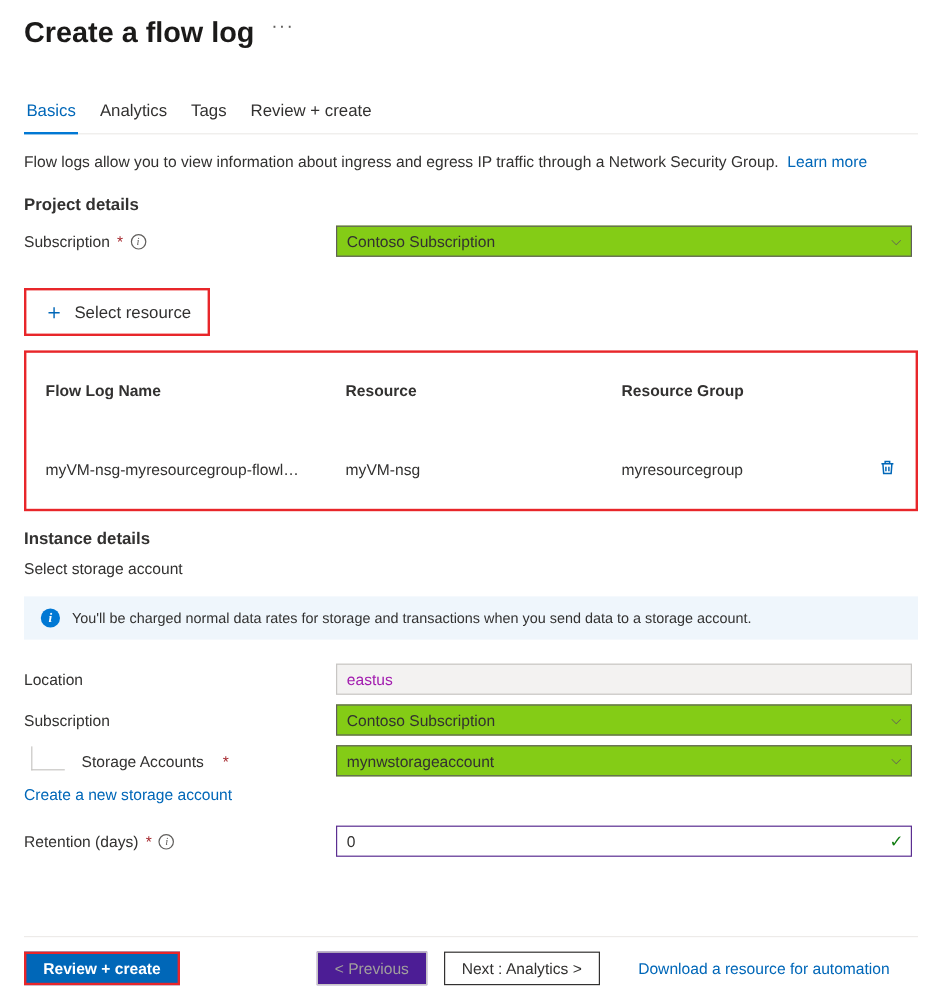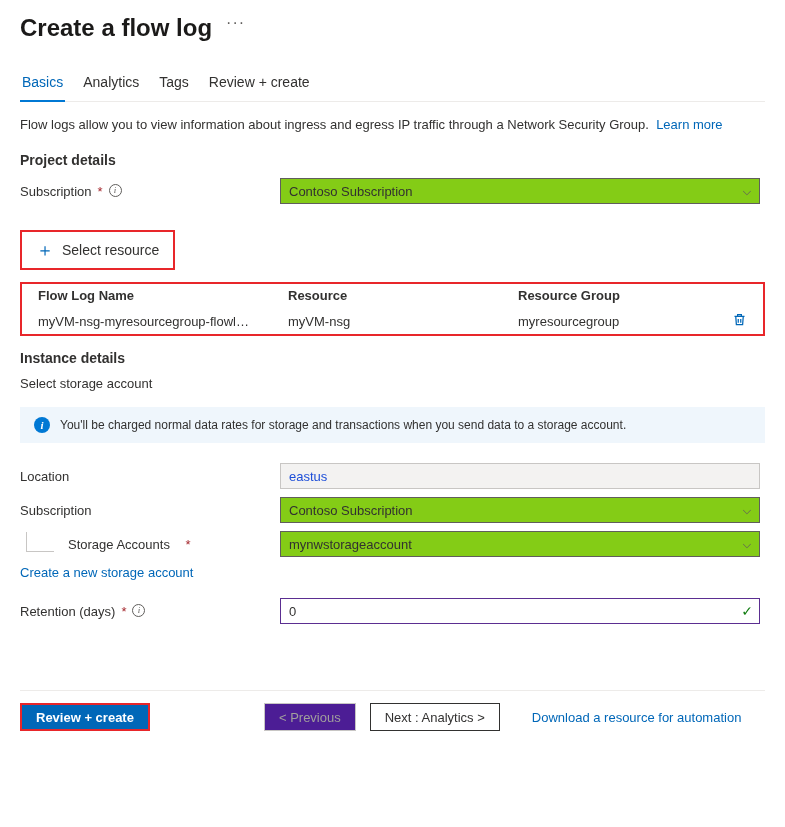--- a/index.html
+++ b/index.html
@@ -5,50 +5,50 @@
   * { box-sizing: border-box; }
   body {
     margin: 0;
     font-family: "Segoe UI", -apple-system, sans-serif;
     font-size: 13px;
     color: #323130;
     background: #fff;
     width: 785px;
   }
   .page { padding: 14px 20px 20px 20px; }
-  .title-row { display: flex; align-items: flex-start; gap: 14px; margin-bottom: 26px; }
+  .title-row { display: flex; align-items: flex-start; gap: 14px; margin-bottom: 36px; }
   .page-title { font-size: 24px; font-weight: 600; color: #1b1a19; }
   .dots { font-size: 16px; color: #605e5c; cursor: pointer; letter-spacing: 1px; }
   .tabs { display: flex; gap: 16px; border-bottom: 1px solid #edebe9; margin-bottom: 14px; }
   .tab { padding: 6px 2px 10px 2px; cursor: pointer; color: #323130; font-size: 14px; }
   .tab.active { color: #0067b8; border-bottom: 2px solid #0078d4; margin-bottom: -1px; font-weight: 400; }
   .desc { margin-bottom: 18px; line-height: 18px; }
   .link { color: #0067b8; cursor: pointer; }
   .section-h { font-weight: 600; font-size: 14px; margin: 6px 0 10px 0; }
   .row { display: flex; align-items: center; margin-bottom: 8px; }
-  .row .label { width: 260px; display: flex; gap: 6px; }
+  .row .label { width: 260px; display: flex; align-items: center; gap: 6px; }
   .req { color: #a4262c; }
   .info-icon { display:inline-flex; width:13px; height:13px; border:1px solid #605e5c; border-radius:50%; align-items:center; justify-content:center; font-size:9px; color:#605e5c; font-style: italic; font-family: Georgia, serif;}
   .dropdown {
     flex: 1; max-width: 480px;
     border: 1px solid #605e5c; height: 26px;
     display: flex; align-items: center; justify-content: space-between;
     padding: 0 8px; background: #84cc16; cursor: pointer;
   }
-  .dropdown.disabled { background: #f3f2f1; color: #1d4ed8; border-color: #c8c6c4; cursor: default;}
+  .dropdown.disabled { background: #f3f2f1; color: #a21caf; border-color: #c8c6c4; cursor: default;}
   .chev { font-size: 11px; color: #605e5c; }
   .select-resource {
     border: 2px solid #e8262a;
     display: inline-flex; align-items: center; gap: 8px;
     padding: 10px 14px; margin: 18px 0 12px 0; cursor: pointer;
     font-size: 14px;
   }
   .plus { color: #0067b8; font-size: 18px; font-weight: 300; line-height: 14px; }
   .table-wrap { border: 2px solid #e8262a; display:flex; flex-direction:column; }
-  .thead, .trow { display: flex; align-items: center; padding: 4px 16px; justify-content: center; }
+  .thead, .trow { display: flex; align-items: center; padding: 24px 16px; justify-content: center; }
   .thead { font-weight: 600; border-bottom: 1px solid transparent;}
   .col1 { width: 250px; overflow:hidden; text-overflow: ellipsis; white-space: nowrap; }
   .col2 { width: 230px; }
   .col3 { flex: 1; }
   .colx { width: 26px; text-align:right; }
   .trash { color:#0067b8; cursor:pointer; }
   .trash svg { width:15px; height:15px; }
   .subtext { margin: 8px 0 16px 0; }
   .info-bar {
     background: #eff6fc; display:flex; align-items:center; gap:10px;

